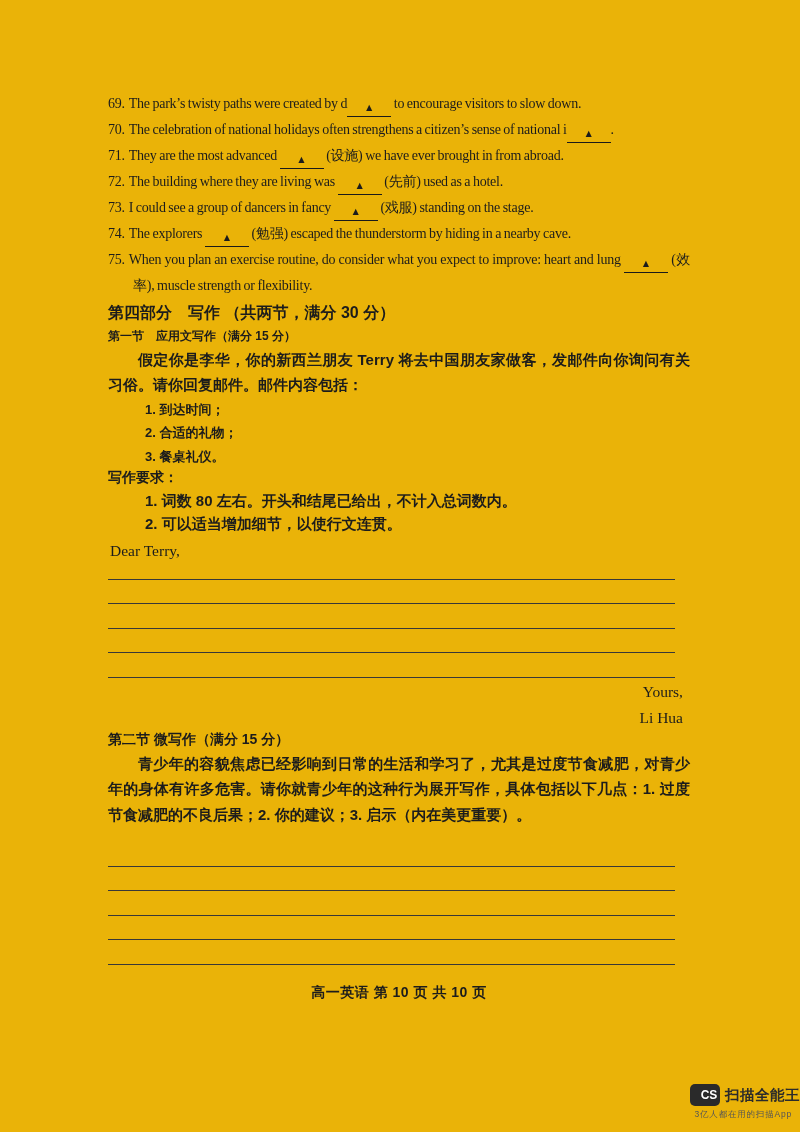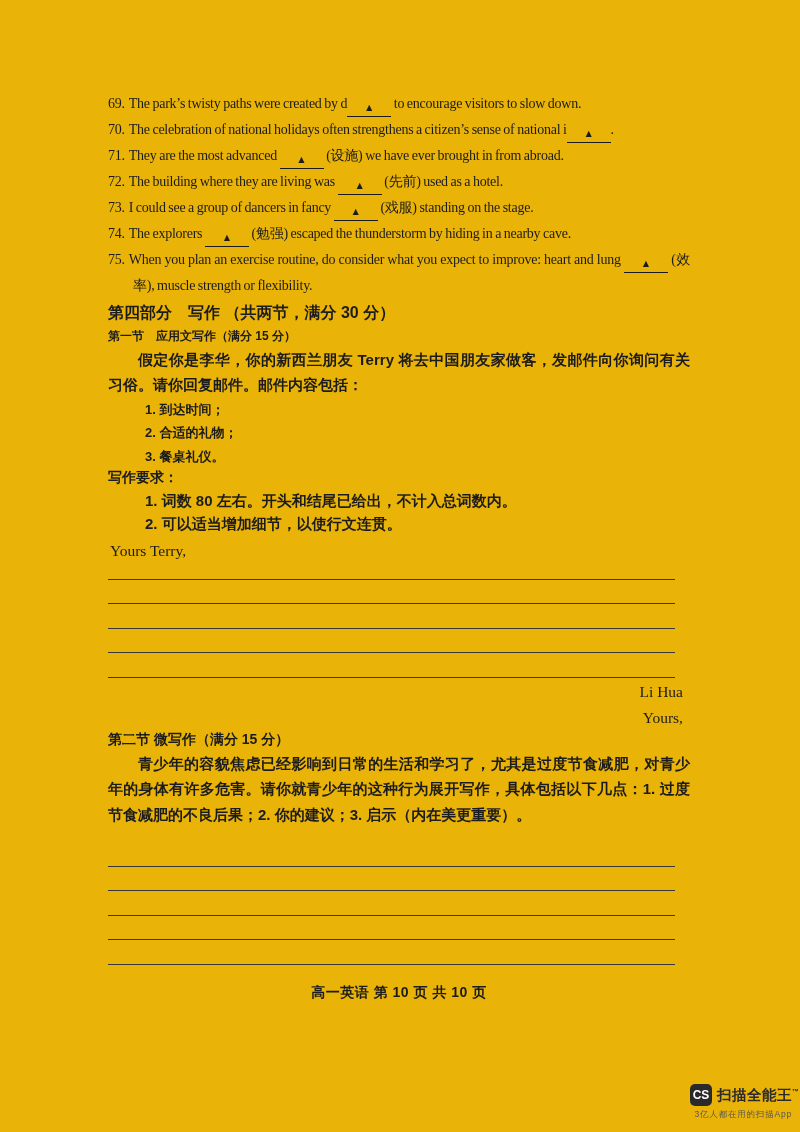--- a/index.html
+++ b/index.html
@@ -103,20 +103,21 @@
     position: absolute; left: 690px; top: 1084px; width: 102px;
     font-family: "Liberation Sans", sans-serif;
   }
   .wm-row { display: flex; align-items: center; }
   .wm-badge {
     width: 22px; height: 22px;
     background: #2a2a2a; border-radius: 5px;
     color: #ffffff; font-weight: 700; font-size: 12px;
     display: flex; align-items: center; justify-content: center;
     flex: 0 0 auto;
+    padding-left: 8px;
   }
   .wm-brand {
     font-weight: 700; font-size: 14.5px; color: #2b2b2b;
     margin-left: 5px; letter-spacing: 0.5px; white-space: nowrap;
   }
   .wm-brand sup { font-size: 7px; }
   .wm-tagline {
     margin-top: 3px; font-size: 8.5px; color: #555555;
     letter-spacing: 0.8px; white-space: nowrap; text-align: right;
   }
@@ -145,32 +146,32 @@
       <div class="point-item cn">2. 合适的礼物；</div>
       <div class="point-item cn">3. 餐桌礼仪。</div>
     </div>
 
   <div class="req-label cn">写作要求：</div>
   <div class="reqs">
       <div class="req-item cn">1. 词数 80 左右。开头和结尾已给出，不计入总词数内。</div>
       <div class="req-item cn">2. 可以适当增加细节，以使行文连贯。</div>
     </div>
 
-  <div class="salutation">Yours Terry,</div>
+  <div class="salutation">Dear Terry,</div>
   <div class="write-lines wl1">
       <div class="write-line"></div>
       <div class="write-line"></div>
       <div class="write-line"></div>
       <div class="write-line"></div>
       <div class="write-line"></div>
     </div>
 
   <div class="closing">
+    <div>Yours,</div>
     <div>Li Hua</div>
-    <div>Yours,</div>
   </div>
 
   <div class="h-sec2 cn">第二节 微写作（满分 15 分）</div>
   <div class="body2 cn">青少年的容貌焦虑已经影响到日常的生活和学习了，尤其是过度节食减肥，对青少年的身体有许多危害。请你就青少年的这种行为展开写作，具体包括以下几点：1. 过度节食减肥的不良后果；2. 你的建议；3. 启示（内在美更重要）。</div>
   <div class="write-lines wl2">
       <div class="write-line"></div>
       <div class="write-line"></div>
       <div class="write-line"></div>
       <div class="write-line"></div>
       <div class="write-line"></div>

